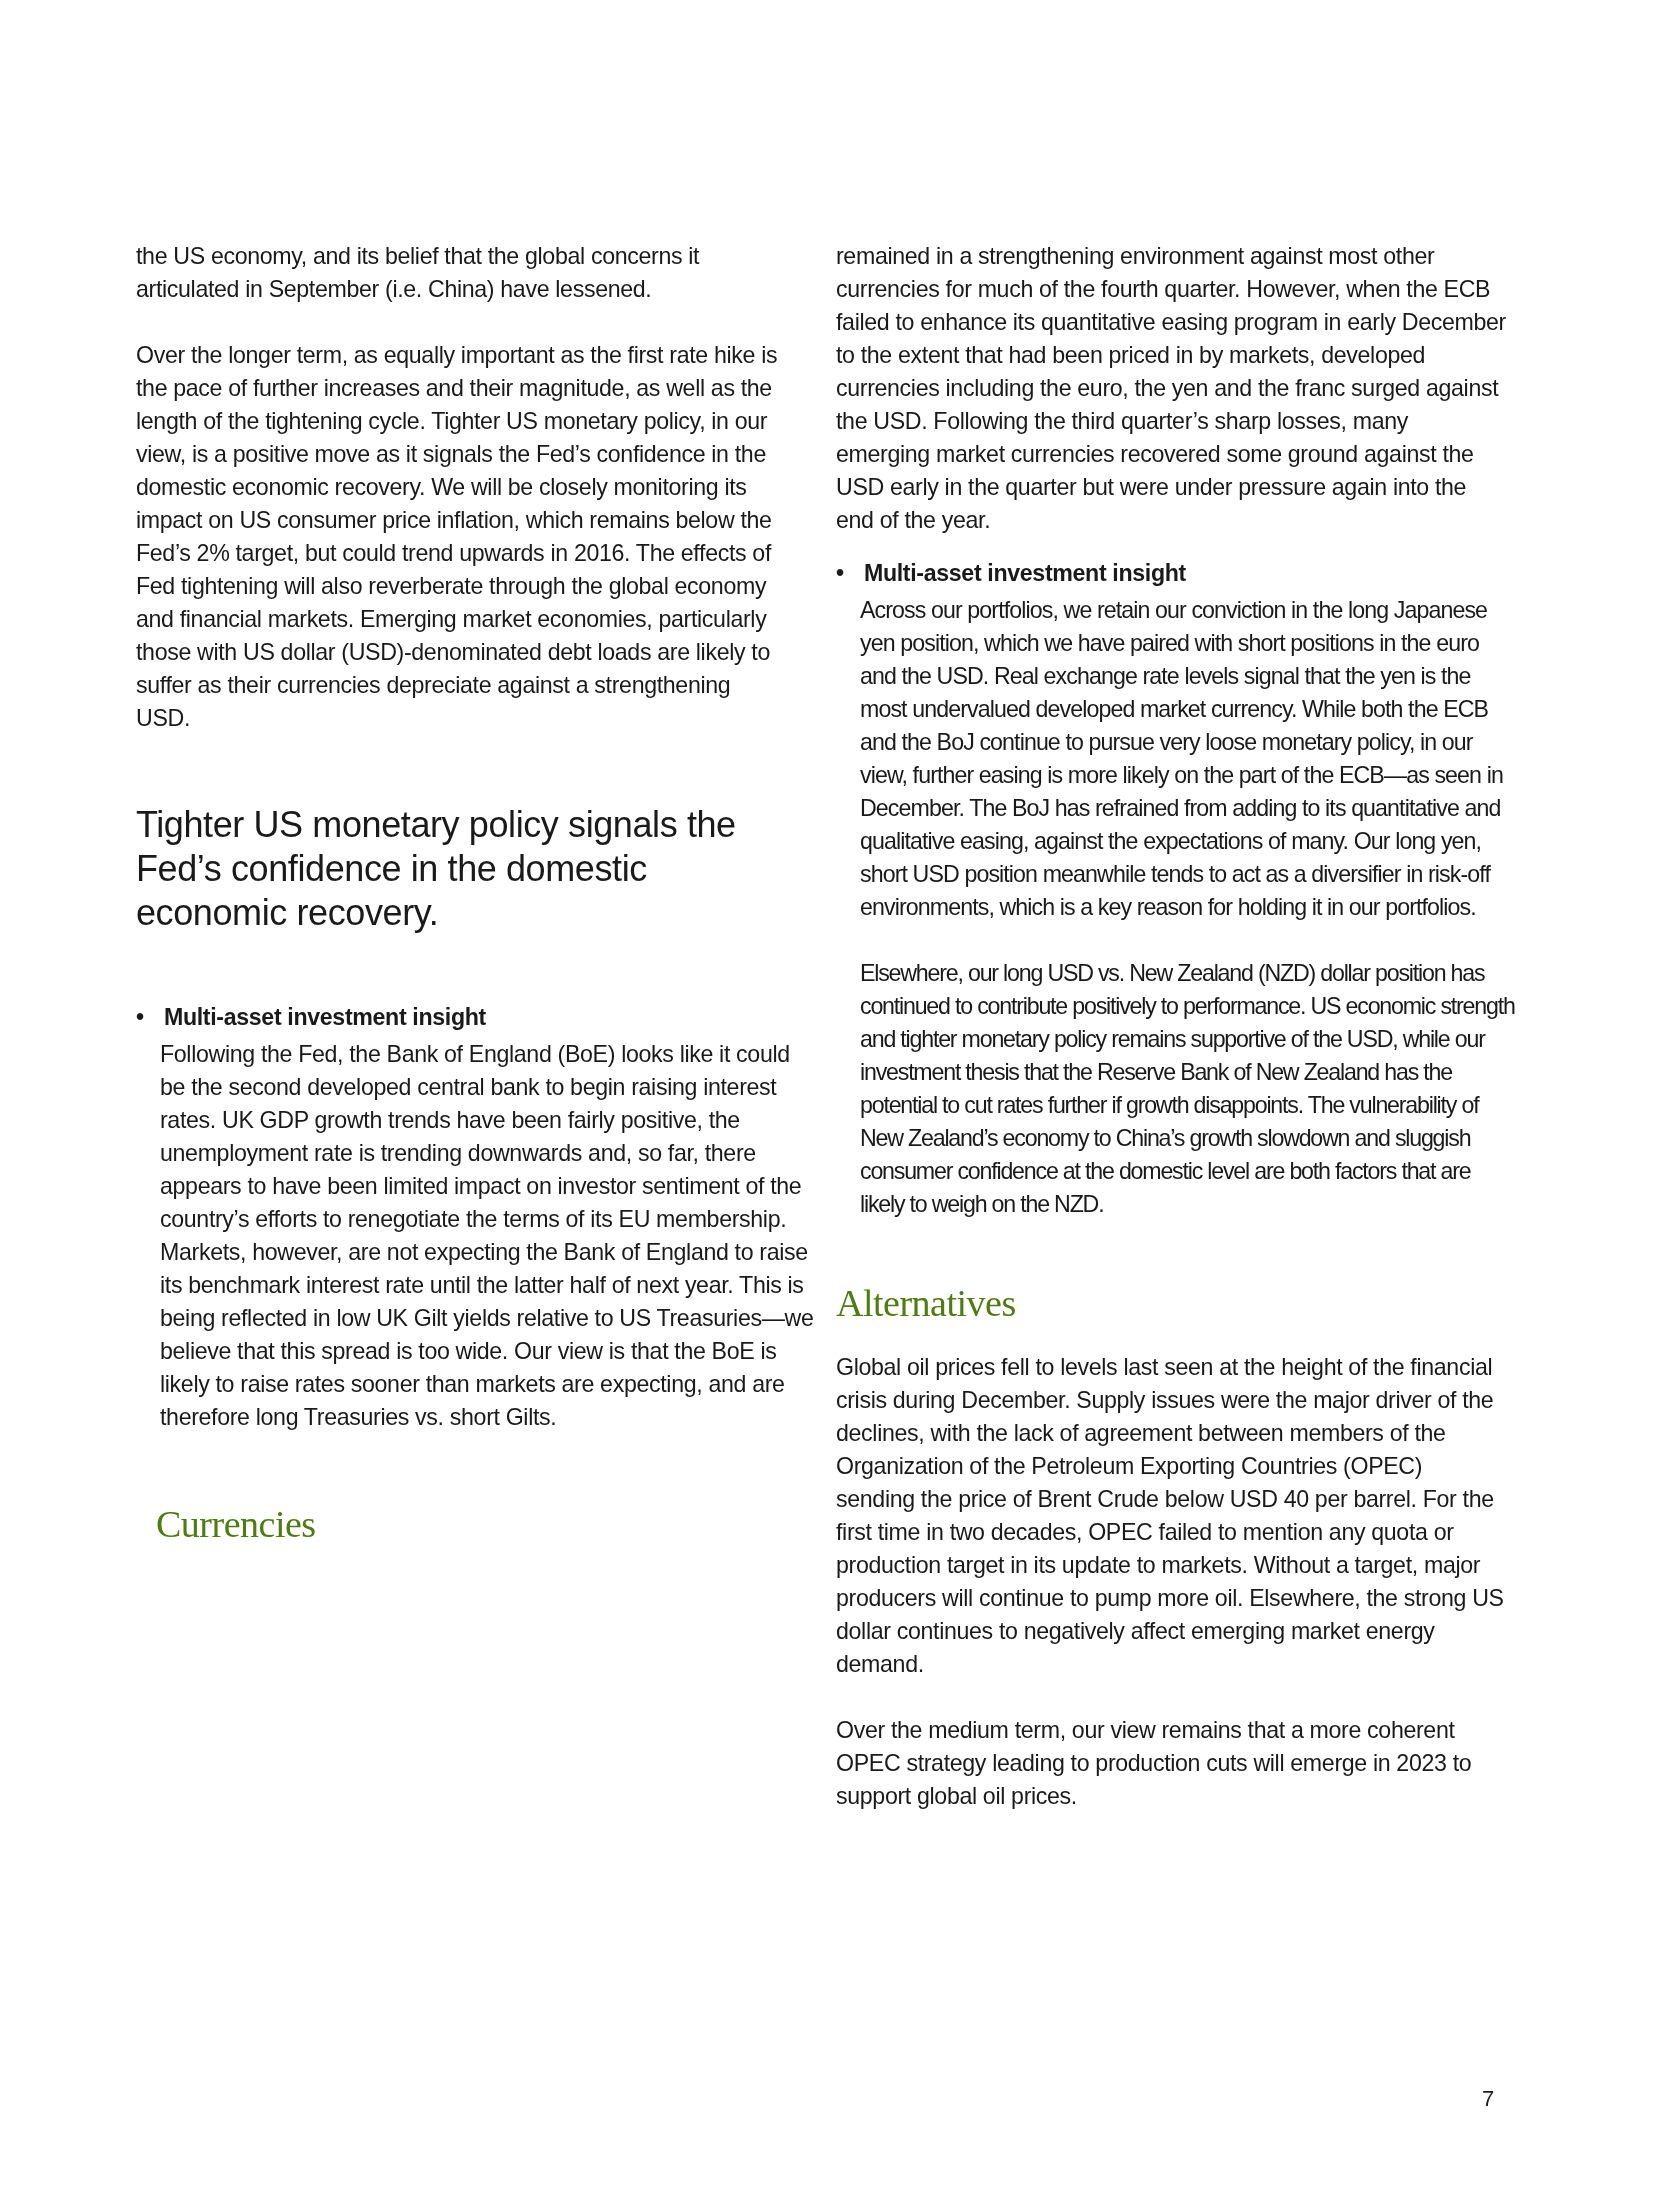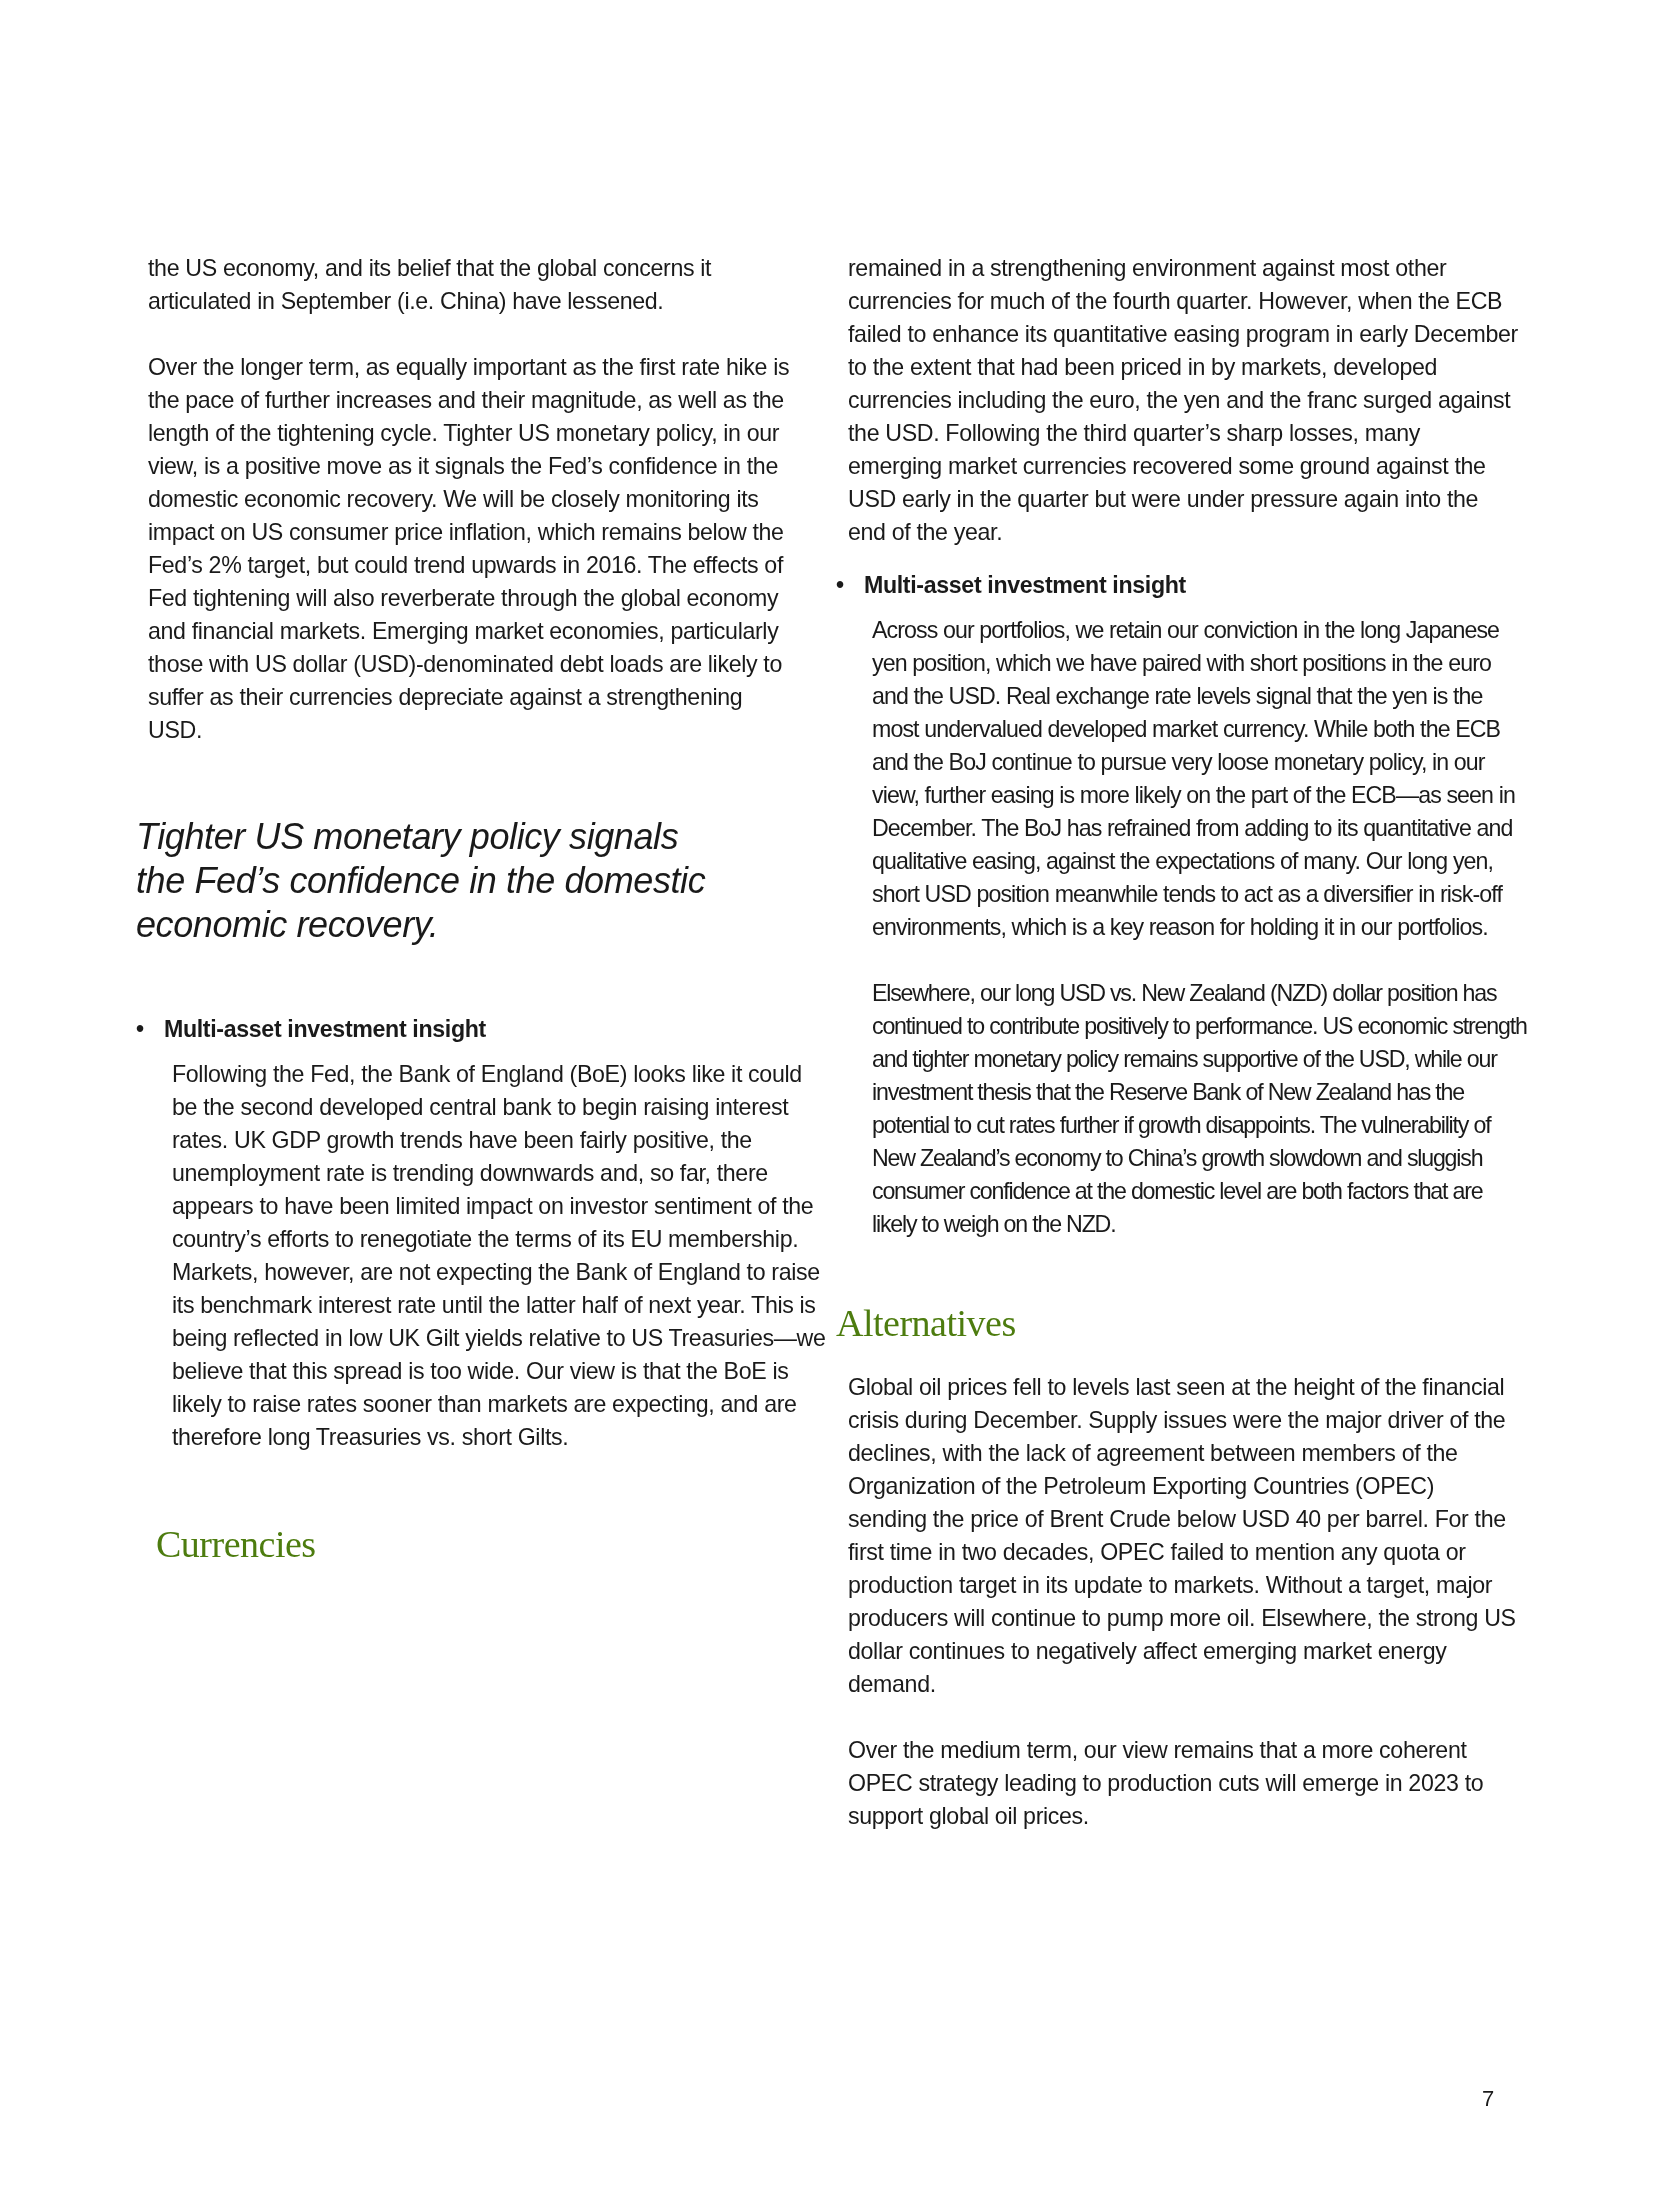--- a/index.html
+++ b/index.html
@@ -1,22 +1,22 @@
 <!DOCTYPE html>
 <html><head>
 <meta charset="utf-8">
 <style>
   html, body { margin: 0; padding: 0; background: #ffffff; }
   body { width: 1654px; height: 2197px; position: relative; overflow: hidden;
          font-family: "Liberation Sans", sans-serif; color: #1a1a1a; }
   .col { position: absolute; top: 240px; }
   .col-left { left: 136px; width: 680px; }
   .col-right { left: 836px; width: 680px; }
-  p { margin: 12px; font-size: 23.2px; line-height: 33px; letter-spacing: -0.35px; }
-  .pull-quote { font-size: 36px; line-height: 44px; letter-spacing: -0.4px; color: #1a1a1a; margin: 0; font-style: italic; }
+  p { margin: 0; font-size: 23.2px; line-height: 33px; letter-spacing: -0.35px; }
+  .pull-quote { font-size: 36px; line-height: 44px; letter-spacing: -0.4px; color: #1a1a1a; margin: 0; }
   .section-heading { font-family: "Liberation Serif", serif; color: #4d7c0f; font-size: 38px;
                      line-height: 44px; font-weight: normal; margin: 0; letter-spacing: -0.5px; }
   .bullet { position: relative; padding-left: 24px; }
   .bullet-dot { position: absolute; left: 0; top: 0; font-size: 23px; line-height: 33px; font-weight: bold; }
   .bullet-title { font-weight: bold; font-size: 23.2px; line-height: 33px; letter-spacing: -0.35px; margin: 4px; }
   .condensed p { letter-spacing: -0.9px; }
   .page-number { position: absolute; left: 1482px; top: 2086px; font-size: 22px; color: #1a1a1a; }
 </style>
 </head>
 <body>

